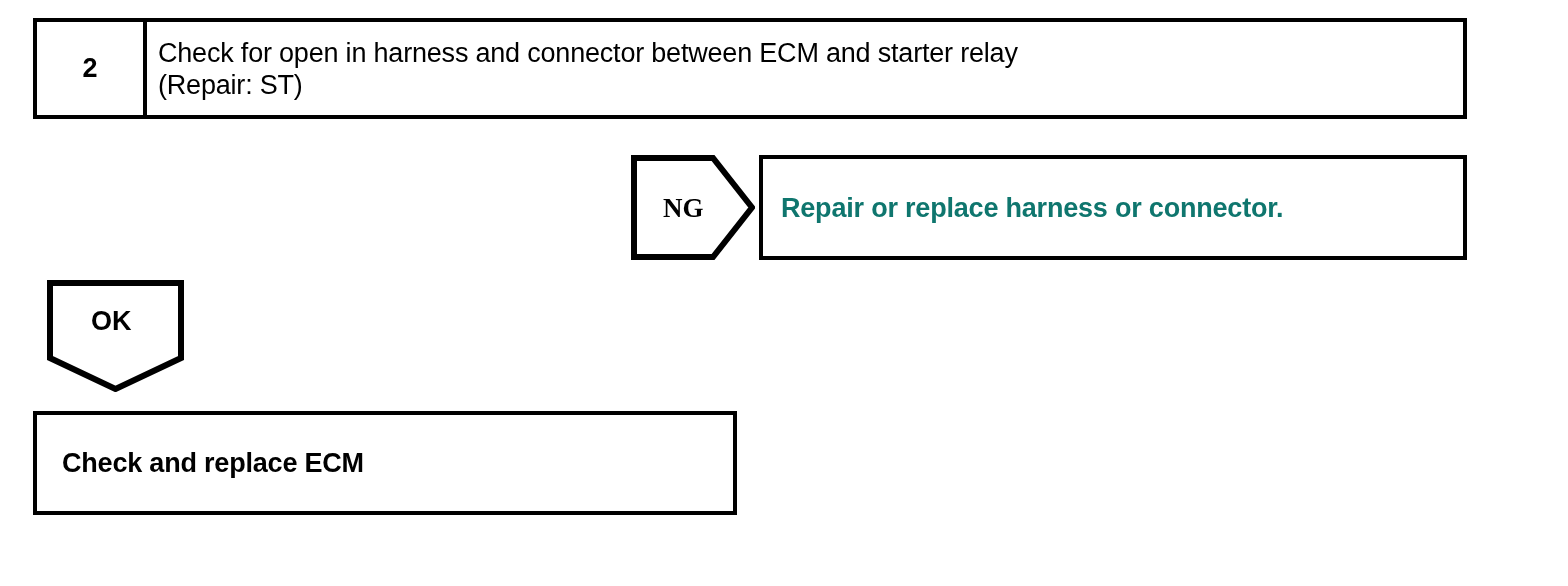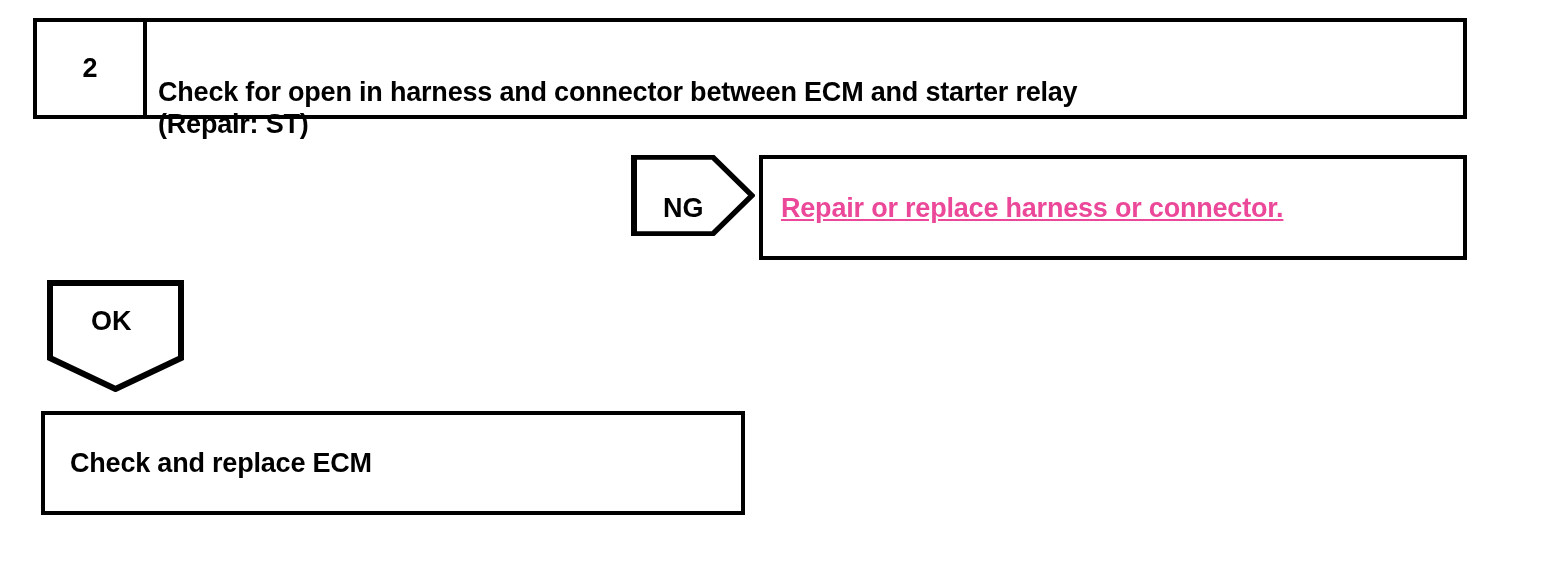--- a/index.html
+++ b/index.html
@@ -47,35 +47,35 @@
     font-weight: bold;
     color: #000000;
     line-height: 1;
   }
   .step-text {
     position: absolute;
     left: 121px;
     top: 15px;
     width: 1295px;
     font-size: 27px;
-    font-weight: bold;
+    font-weight: normal;
     line-height: 32px;
     color: #000000;
     letter-spacing: -0.2px;
-    margin-top: 39px;
   }
   .step-text .line2 { display: block; }
 
   
   .tag-ng {
     position: absolute;
     left: 631px;
     top: 155px;
     width: 124px;
-    height: 81px;
+    height: 105px;
+    font-family: Liberation Serif, serif;
   }
   .tag-ng svg, .tag-ok svg {
     display: block;
     width: 100%;
     height: 100%;
   }
   .tag-label {
     position: absolute;
     font-size: 27px;
     font-weight: bold;
@@ -97,44 +97,43 @@
     box-sizing: border-box;
     border: 4px solid #000000;
     background: #ffffff;
   }
   .repair-text {
     position: absolute;
     left: 18px;
     top: 36px;
     font-size: 27px;
     font-weight: bold;
-    color: #ec4899;
+    color: #0f766e;
     line-height: 1;
     letter-spacing: -0.2px;
-    text-decoration: underline;
   }
 
   
   .tag-ok {
     position: absolute;
     left: 33px;
     top: 280px;
     width: 137px;
     height: 112px;
     margin-left: 14px;
   }
   .tag-ok .tag-label {
     left: 44px;
     top: 28px;
   }
 
   
   .final-box {
     position: absolute;
-    left: 41px;
+    left: 33px;
     top: 411px;
     width: 704px;
     height: 104px;
     box-sizing: border-box;
     border: 4px solid #000000;
     background: #ffffff;
   }
   .final-text {
     position: absolute;
     left: 25px;

